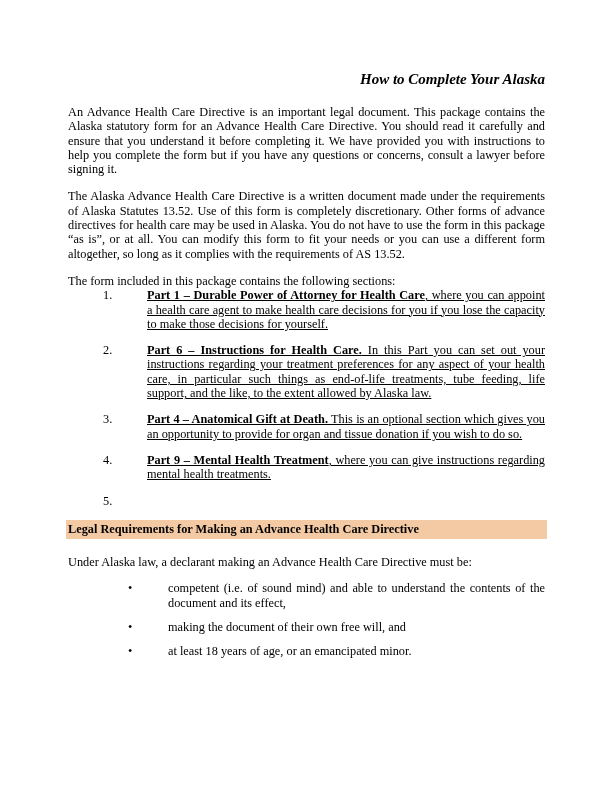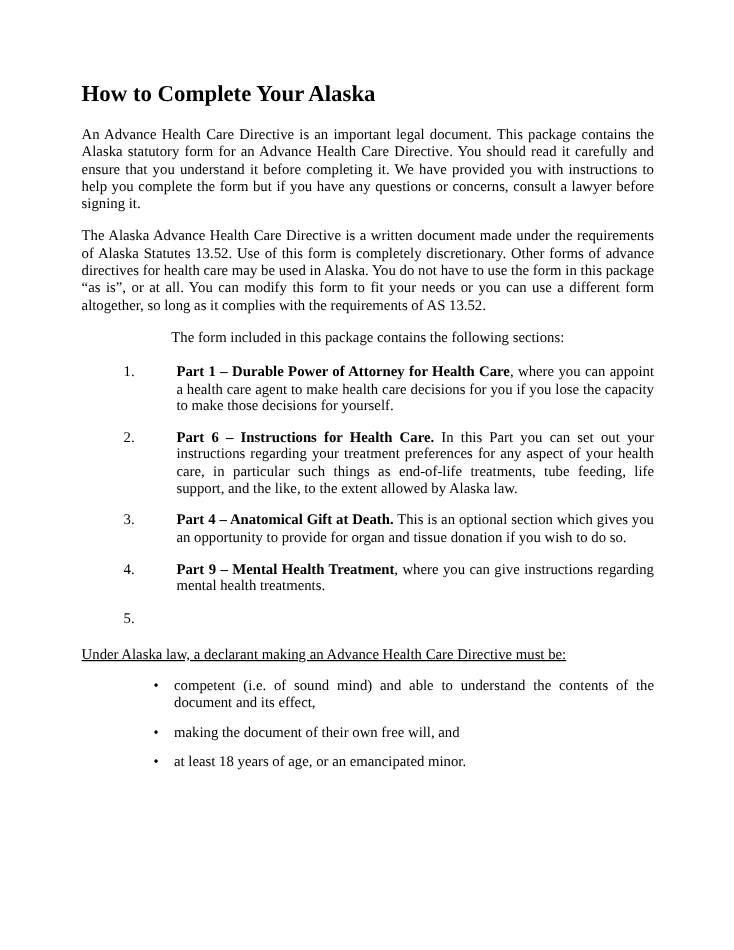--- a/index.html
+++ b/index.html
@@ -10,45 +10,46 @@
     background:#ffffff;
     box-sizing:border-box;
     padding:70px 67px 0 68px;
     font-family:"Liberation Serif","DejaVu Serif",serif;
     font-size:12.3px;
     line-height:14.3px;
     color:#000000;
     overflow:hidden;
   }
   .doc-title {
-    text-align:left;
+    text-align:right;
     font-weight:bold;
-    font-size:19px;
+    font-size:15px;
     line-height:18px;
     margin:0 0 17px 0;
+    font-style:italic;
   }
   .para {
     margin:0 0 13px 0;
     text-align:justify;
   }
-  .lead-in { text-align:center; margin-bottom:14px; }
+  .lead-in { text-align:left; margin-bottom:0; }
   .num-item { display:flex; margin-bottom:12px; }
   .num-col { flex:0 0 44px; margin-left:35px; }
-  .num-body { flex:1; text-align:justify; }
+  .num-body { flex:1; text-align:justify;text-decoration:underline; }
   .bold-lead { font-weight:bold; }
   .section-heading {
     font-weight:bold;
     background:#F4CAA5;
     padding:2px 4px 3px 2px;
     margin:2px -2px 14px -2px;
   }
-  .under-law { margin:16px 0 12px 0;text-decoration:underline; }
+  .under-law { margin:16px 0 12px 0; }
   .bullet-item { display:flex; margin-bottom:10px; }
   .bullet-col { flex:0 0 17px; margin-left:60px; }
-  .bullet-body { flex:1; text-align:justify; }
+  .bullet-body { flex:1; text-align:justify;margin-left:23px; }
 </style>
 </head>
 <body>
 
 <div class="page">
 
   <h1 class="doc-title">
     <span>How to Complete Your Alaska</span><br>
   </h1>
 
@@ -73,20 +74,21 @@
 
   <div class="num-item">
     <span class="num-col">4.</span>
     <div class="num-body"><span class="bold-lead">Part 9 – Mental Health Treatment</span><span>, where you can give instructions regarding mental health treatments.</span></div>
   </div>
 
   <div class="num-item">
     <span class="num-col">5.</span>
   </div>
 
+  <div class="section-heading" style="background: rgb(244, 202, 165);">Legal Requirements for Making an Advance Health Care Directive</div>
 
   <p class="under-law">Under Alaska law, a declarant making an Advance Health Care Directive must be:</p>
 
   <div class="bullet-item">
     <span class="bullet-col">•</span>
     <div class="bullet-body">competent (i.e. of sound mind) and able to understand the contents of the document and its effect,</div>
   </div>
 
   <div class="bullet-item">
     <span class="bullet-col">•</span>

